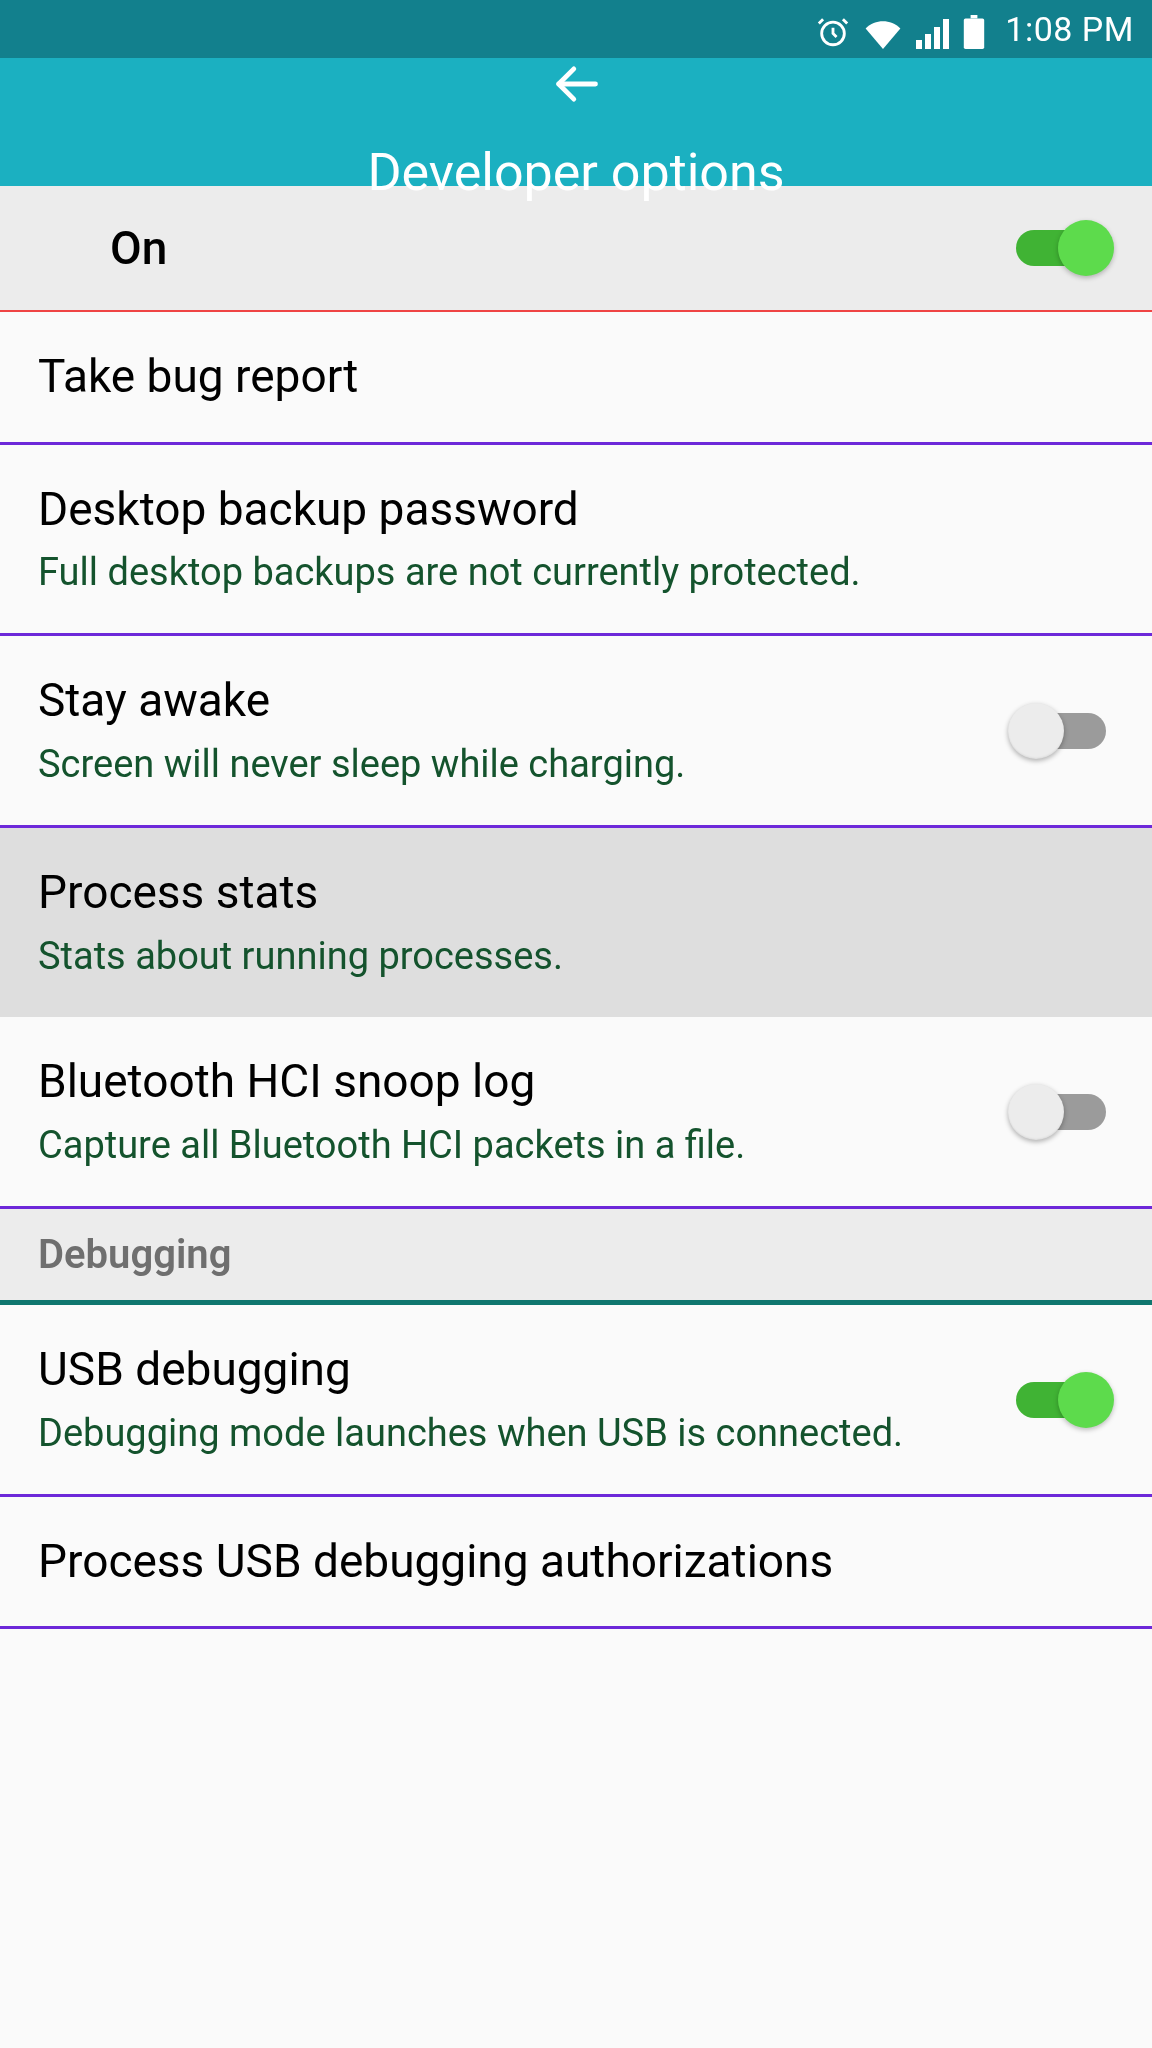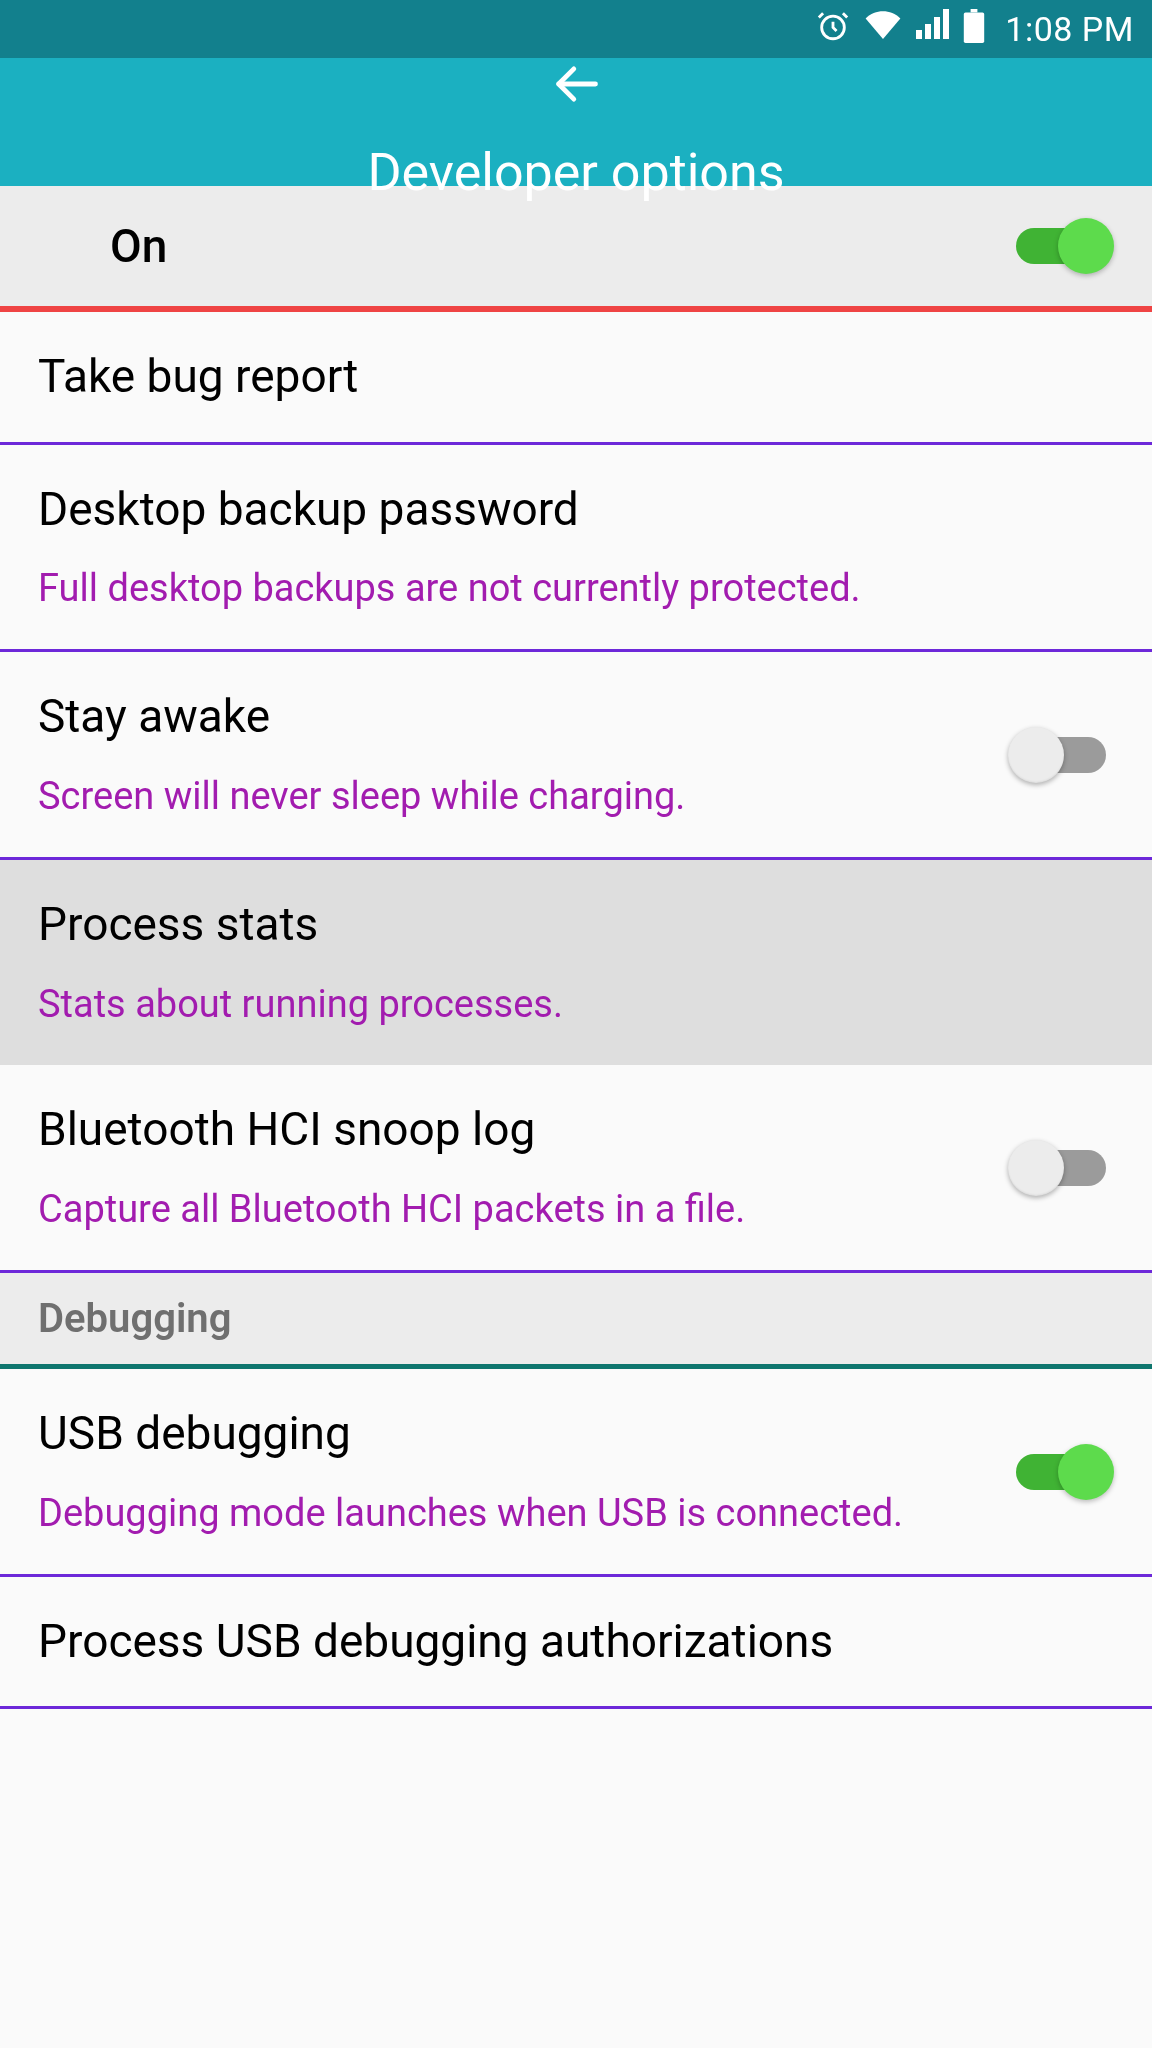--- a/index.html
+++ b/index.html
@@ -10,21 +10,21 @@
     height: 58px;
     background: #12808d;
     display: flex;
     align-items: center;
     justify-content: flex-end;
     padding: 0 18px;
     color: #fff;
     font-size: 34px;
     gap: 14px;
   }
-  .status-icons { display: flex; align-items: flex-start; gap: 14px; }
+  .status-icons { display: flex; align-items: flex-end; gap: 14px; }
   .status-time { font-size: 34px; letter-spacing: 0.5px; margin-left: 6px;}
   .ic { display: inline-flex; align-items: center; justify-content: center; }
 
   
   .action-bar {
     height: 128px;
     background: #1bb0c1;
     display: flex;
     align-items: center;
     padding: 0 24px;
@@ -34,38 +34,38 @@
   .back-btn { width: 60px; height: 60px; display:flex; align-items:center; justify-content:center; cursor:pointer; color:#fff; }
   .page-title { color: #fff; font-size: 52px; font-weight: 400; }
 
   
   .master-row {
     height: 126px;
     background: #ececec;
     display: flex;
     align-items: center;
     padding: 0 38px 0 110px;
-    border-bottom: 6px solid #ef4444;
+    border-bottom: 2px solid #ef4444;
     justify-content: space-between;
   }
   .master-row .lbl { font-size: 46px; font-weight: 500; color: #000; }
 
   
   .list { background: #fafafa; }
   .row {
     padding: 36px 38px;
     border-bottom: 3px solid #6d28d9;
     display: flex;
     align-items: center;
     justify-content: space-between;
     gap: 24px;
   }
   .row .txt { flex: 1; }
   .row .title { font-size: 46px; color: #000; font-weight: 400; line-height: 1.25; }
-  .row .sub { font-size: 38px; color: #a21caf; margin-top: 26px; line-height: 1.3; }
+  .row .sub { font-size: 38px; color: #14532d; margin-top: 10px; line-height: 1.3; }
   .row.highlight { background: #dedede; }
   .row.no-border { border-bottom: none; }
 
   .section-header {
     background: #ececec;
     padding: 22px 38px;
     font-size: 40px;
     font-weight: 600;
     color: #6f6f6f;
     border-bottom: 5px solid #0f766e;

